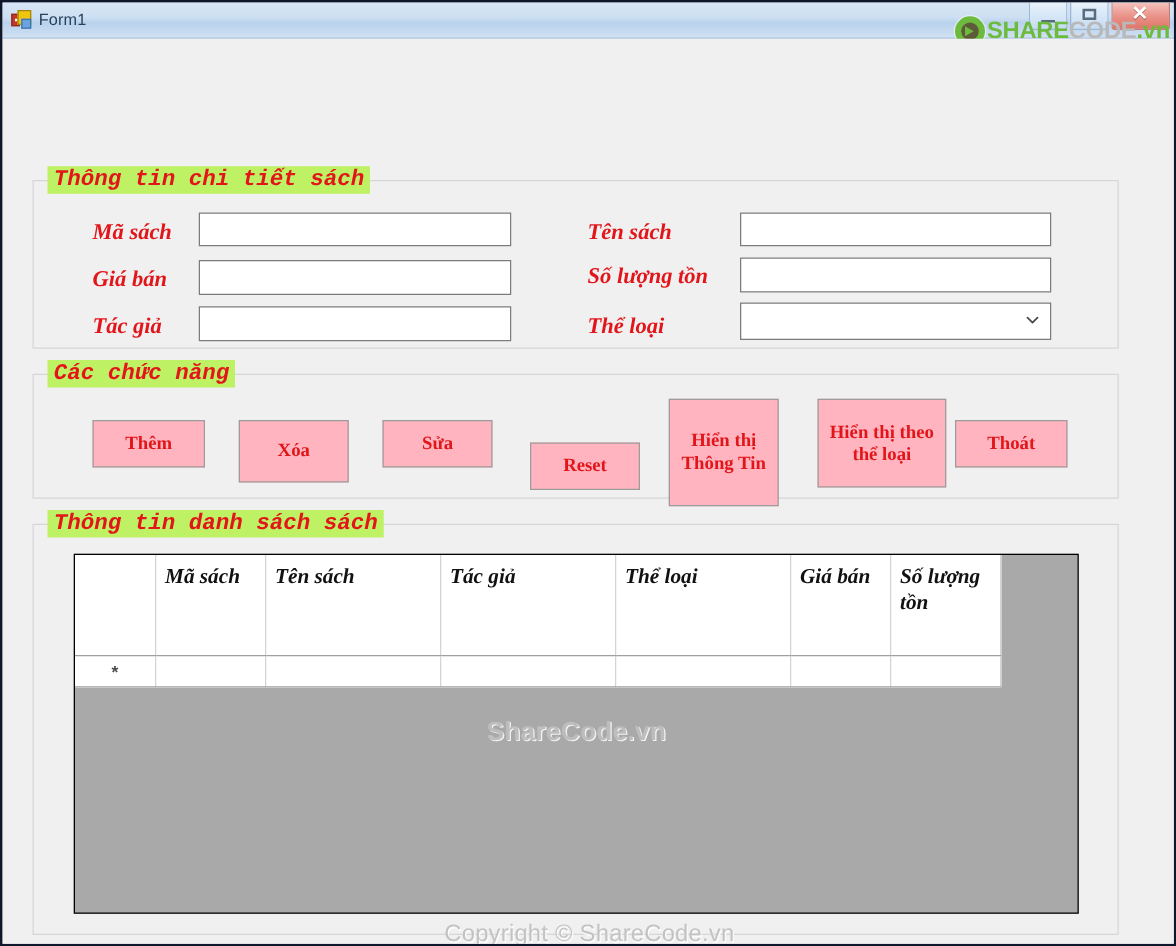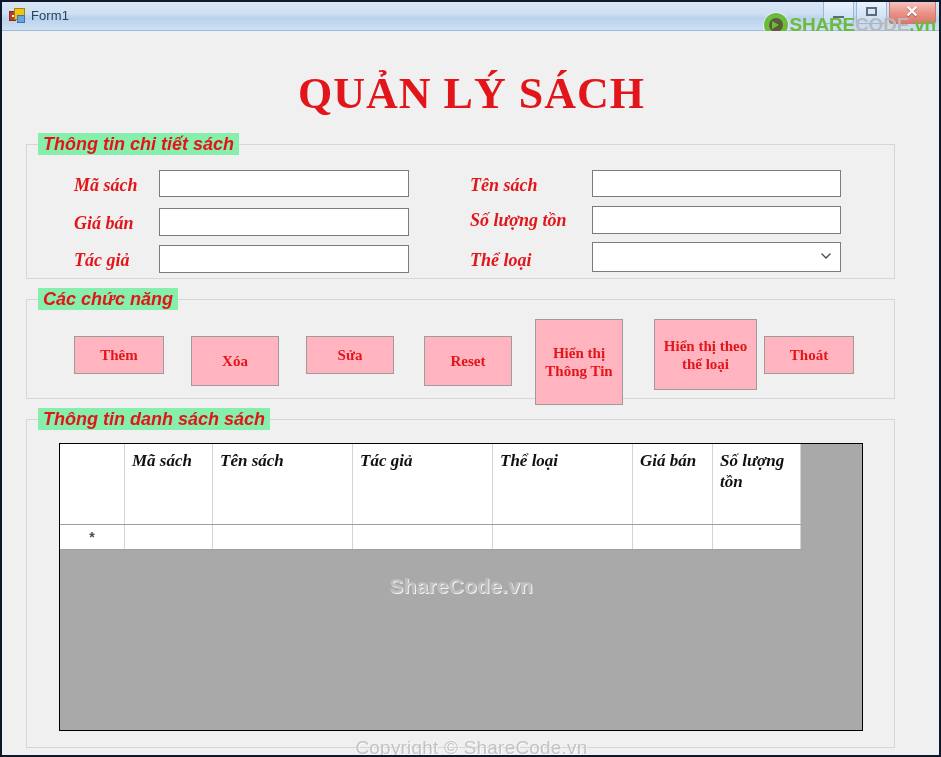--- a/index.html
+++ b/index.html
@@ -203,22 +203,22 @@
   .groupbox {
     position: absolute;
     border: 1px solid #d6d6d6;
     box-sizing: border-box;
   }
   .groupbox > .gb-title {
     position: absolute;
     top: -12px;
     left: 11px;
     padding: 0 5px;
-    background: #86efac;
-    font-family: Liberation Sans, sans-serif;
+    background: #bef264;
+    font-family: Liberation Mono, monospace;
     font-size: 18px;
     font-weight: bold;
     font-style: italic;
     color: #e2161a;
     white-space: nowrap;
     line-height: 22px;
   }
 
   #gb-detail { left: 24px;  top: 113px; width: 869px; height: 135px; }
   #gb-funcs  { left: 24px;  top: 268px; width: 869px; height: 100px; }
@@ -299,21 +299,21 @@
     display: flex;
     align-items: center;
     justify-content: center;
     line-height: 18px;
     cursor: default;
     padding: 0 2px;
   }
   #btn-them   { left: 72px;  top: 305px; width: 90px;  height: 38px; }
   #btn-xoa    { left: 189px; top: 305px; width: 88px;  height: 50px; }
   #btn-sua    { left: 304px; top: 305px; width: 88px;  height: 38px; }
-  #btn-reset  { left: 422px; top: 305px; width: 88px;  height: 50px; }
+  #btn-reset  { left: 422px; top: 323px; width: 88px;  height: 38px; }
   #btn-hienthi{ left: 533px; top: 288px; width: 88px;  height: 86px; }
   #btn-theloai{ left: 652px; top: 288px; width: 103px;  height: 71px; }
   #btn-thoat  { left: 762px; top: 305px; width: 90px;  height: 38px; }
 
   
   .grid-wrap {
     position: absolute;
     left: 57px;
     top: 412px;
     width: 804px;
@@ -423,21 +423,20 @@
     </div>
 
     <div class="sc-watermark">
       <div class="sc-logo-mark"></div>
       <div class="sc-text"><span class="sc-share">SHARE</span><span class="sc-code">CODE</span><span class="sc-vn">.vn</span></div>
     </div>
   </div>
 
   <div class="client">
 
-    <div class="page-title">QUẢN LÝ SÁCH</div>
 
     <div class="groupbox" id="gb-detail">
       <div class="gb-title">Thông tin chi tiết sách</div>
     </div>
 
     <div class="field-label" id="lbl-ma-sach">Mã sách</div>
     <input class="textbox" id="txt-ma-sach" type="text" value="" style="">
 
     <div class="field-label" id="lbl-gia-ban">Giá bán</div>
     <input class="textbox" id="txt-gia-ban" type="text" value="" style="">

